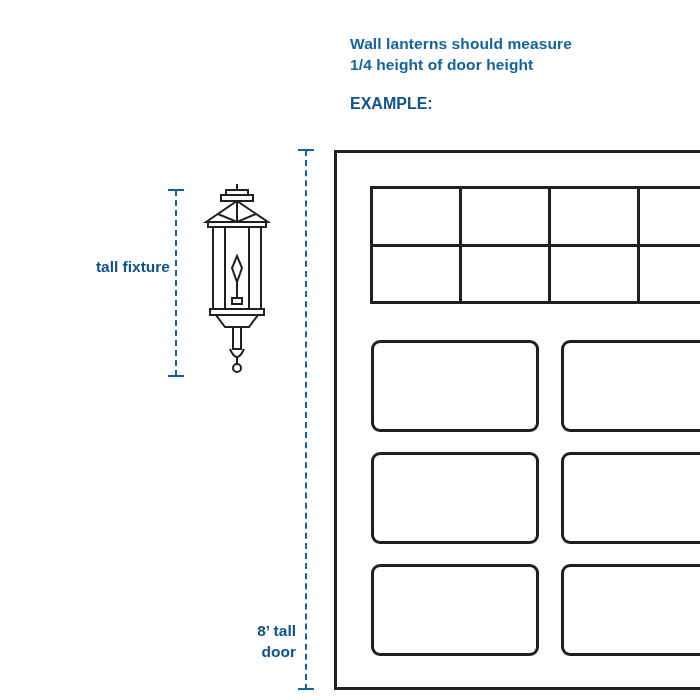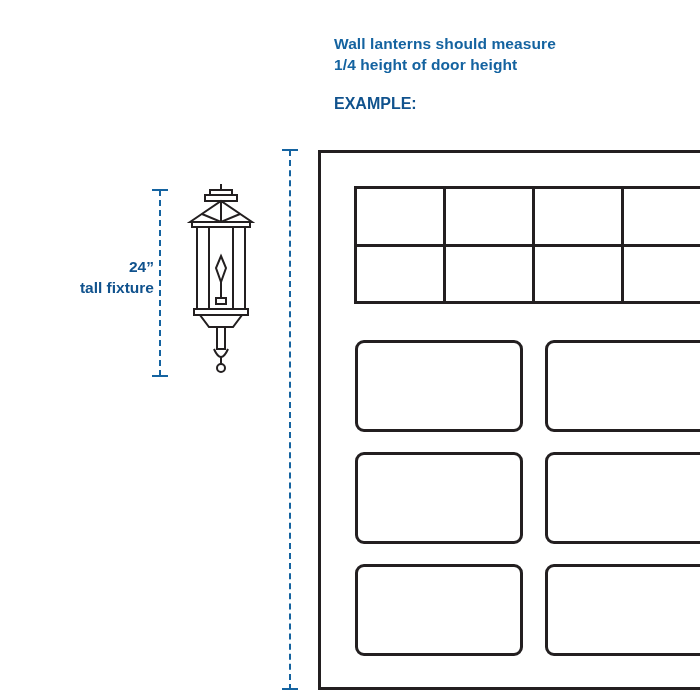--- a/index.html
+++ b/index.html
@@ -10,21 +10,21 @@
   body {
     width: 700px;
     height: 700px;
     position: relative;
     font-family: "Liberation Sans", sans-serif;
     overflow: hidden;
   }
 
   .canvas {
     position: absolute;
-    left: 0; top: 0;
+    left: 16px; top: 0;
     width: 589px;
     height: 700px;
   }
 
   
   .headline {
     position: absolute;
     left: 334px;
     top: 33px;
     width: 330px;
@@ -142,24 +142,27 @@
   <div class="headline">
     <div>Wall lanterns should measure</div>
     <div>1/4 height of door height</div>
   </div>
 
   <div class="example-block">
     <div>EXAMPLE:</div>
   </div>
 
   <div class="label-fixture">
-    <div>24”</div>
     <div>tall fixture</div>
   </div>
 
+  <div class="label-door">
+    <div>8’ tall</div>
+    <div>door</div>
+  </div>
 
   <div class="dim-v" style="left:159px; top:190px; height:186px;"></div>
   <div class="cap" style="left:152px; top:189px; width:16px;"></div>
   <div class="cap" style="left:152px; top:375px; width:16px;"></div>
 
   <div class="dim-v" style="left:289px; top:150px; height:540px;"></div>
   <div class="cap" style="left:282px; top:149px; width:16px;"></div>
   <div class="cap" style="left:282px; top:688px; width:16px;"></div>
 
   <div class="door"></div>

